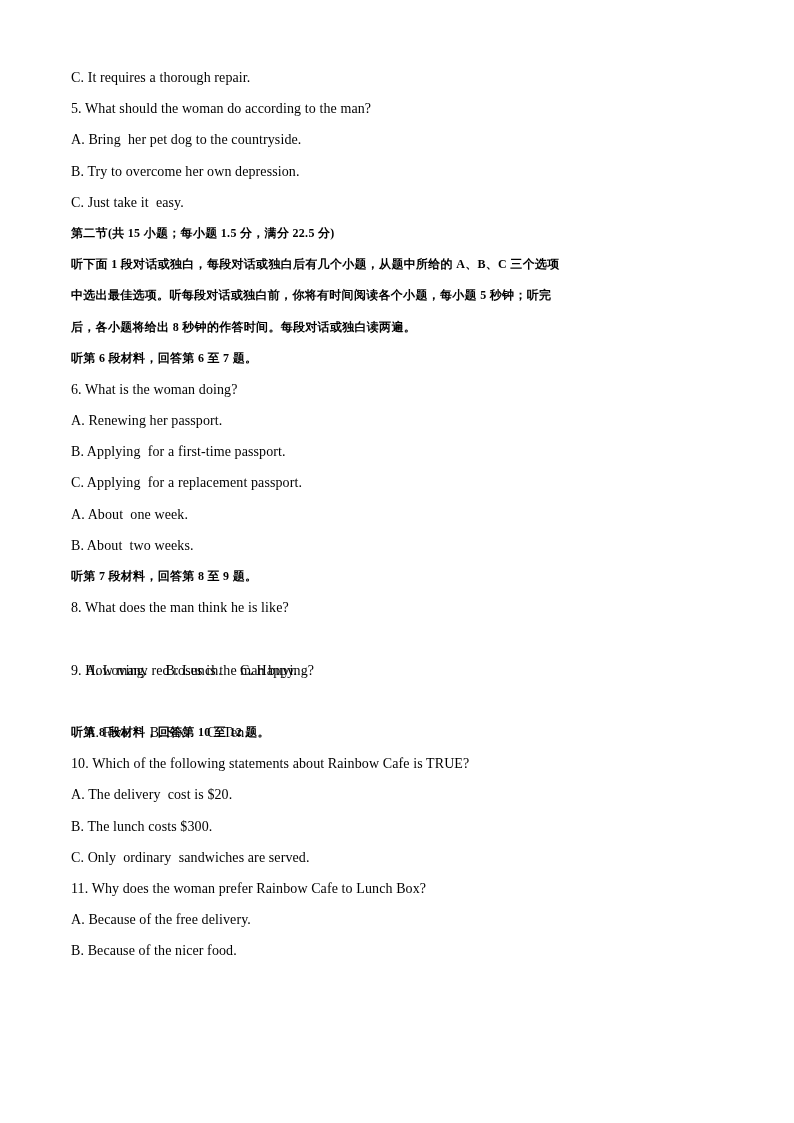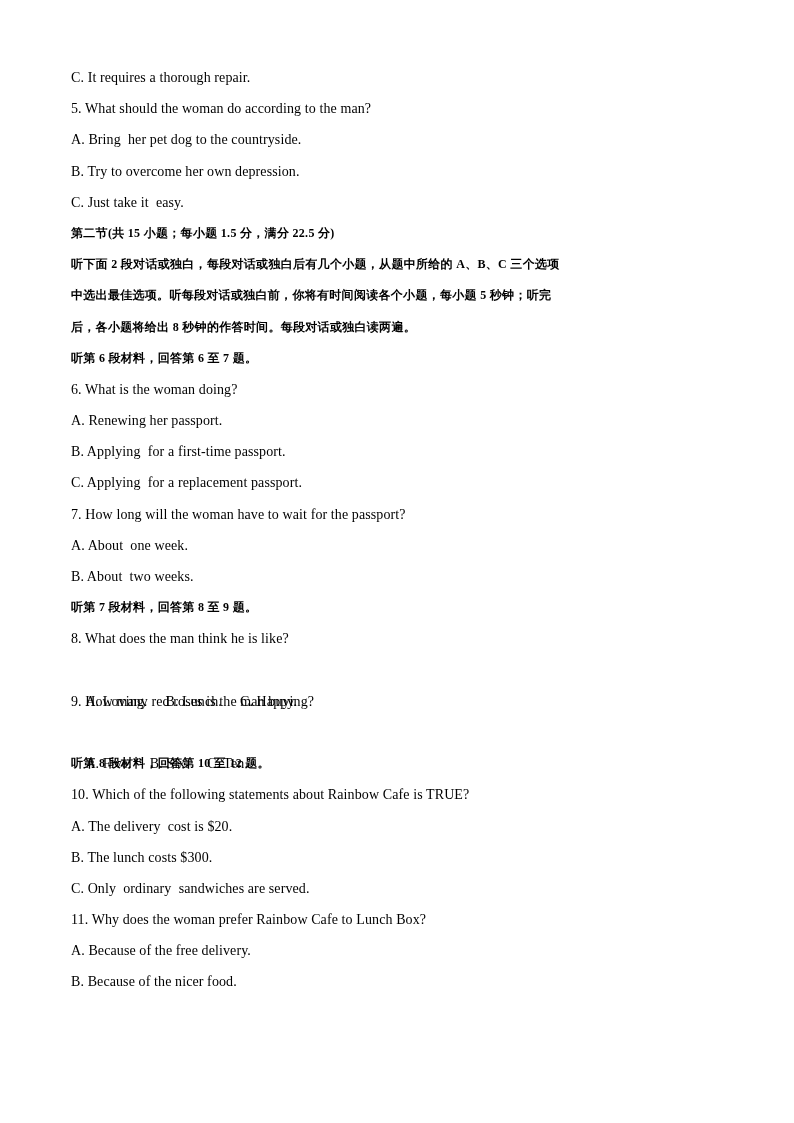--- a/index.html
+++ b/index.html
@@ -39,32 +39,31 @@
 <div class="page">
 
   <div class="line">C. It requires a thorough repair.</div>
 
   <div class="line">5. What should the woman do according to the man?</div>
   <div class="line">A. Bring  her pet dog to the countryside.</div>
   <div class="line">B. Try to overcome her own depression.</div>
   <div class="line">C. Just take it  easy.</div>
 
   <div class="line cn">第二节(共 15 小题；每小题 1.5 分，满分 22.5 分)</div>
-  <div class="line cn">听下面 2 段对话或独白，每段对话或独白后有几个小题，从题中所给的 A、B、C 三个选项</div>
+  <div class="line cn">听下面 1 段对话或独白，每段对话或独白后有几个小题，从题中所给的 A、B、C 三个选项</div>
   <div class="line cn">中选出最佳选项。听每段对话或独白前，你将有时间阅读各个小题，每小题 5 秒钟；听完</div>
   <div class="line cn">后，各小题将给出 8 秒钟的作答时间。每段对话或独白读两遍。</div>
 
   <div class="line cn">听第 6 段材料，回答第 6 至 7 题。</div>
 
   <div class="line">6. What is the woman doing?</div>
   <div class="line">A. Renewing her passport.</div>
   <div class="line">B. Applying  for a first-time passport.</div>
   <div class="line">C. Applying  for a replacement passport.</div>
 
-  <div class="line">7. How long will the woman have to wait for the passport?</div>
   <div class="line">A. About  one week.</div>
   <div class="line">B. About  two weeks.</div>
 
   <div class="line cn">听第 7 段材料，回答第 8 至 9 题。</div>
 
   <div class="line">8. What does the man think he is like?</div>
   <div class="line">
     <span class="iopt">A. Loving.</span><span class="iopt">B. Lunch.</span><span class="iopt">C. Happy.</span>
   </div>
 

